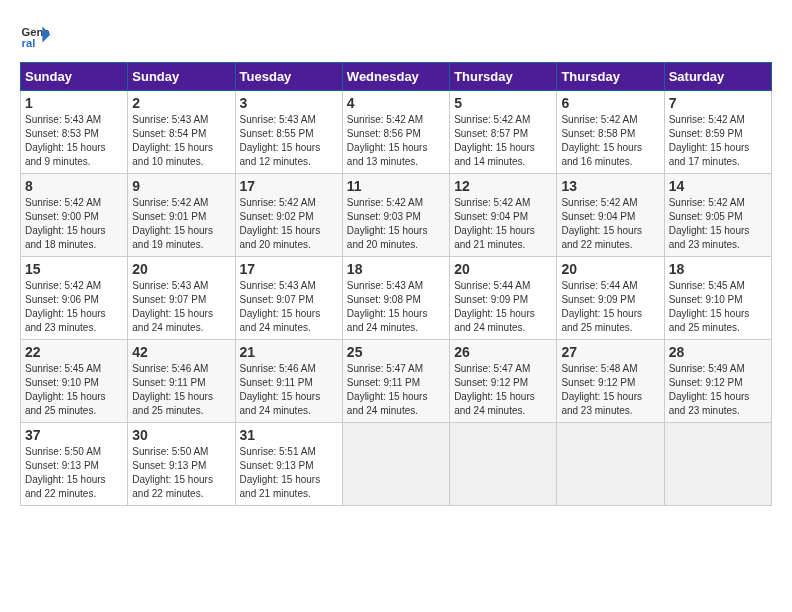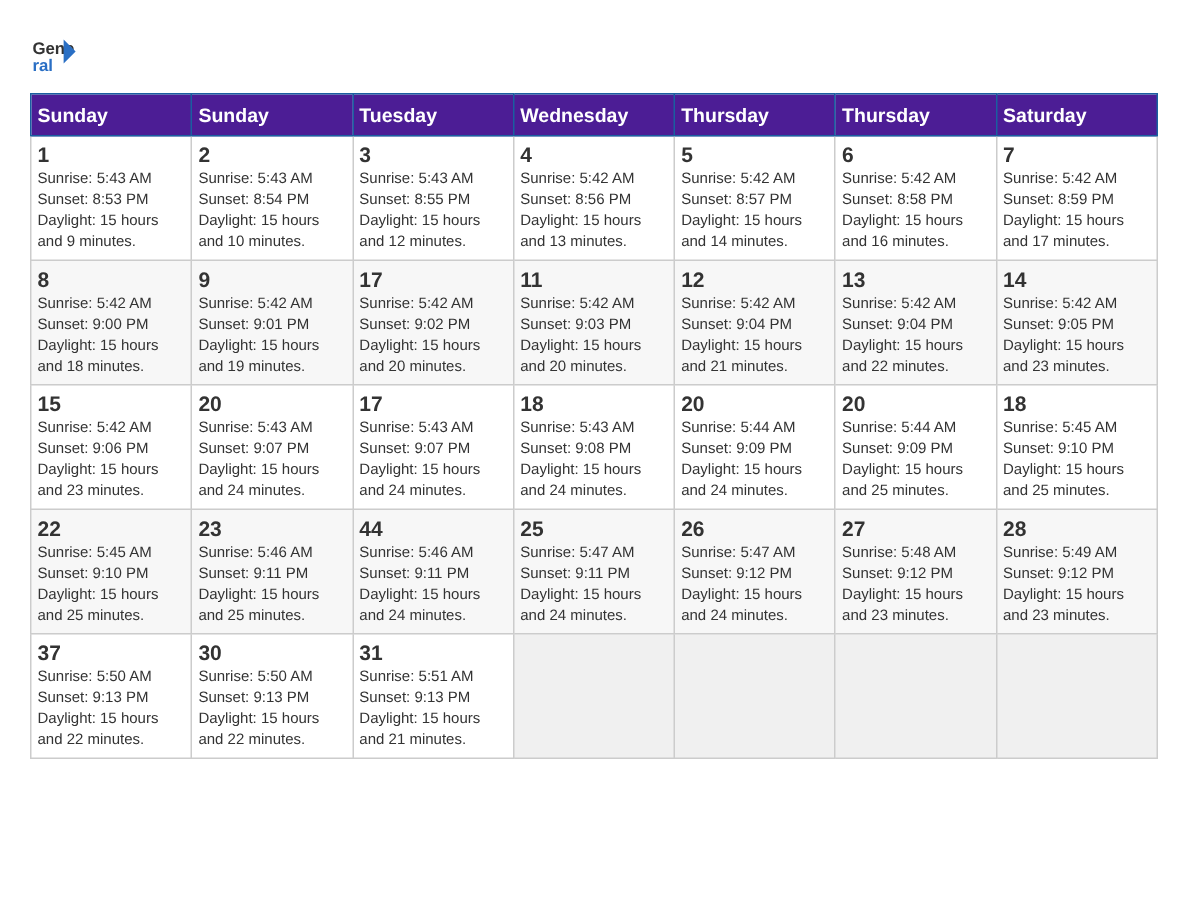--- a/index.html
+++ b/index.html
@@ -201,25 +201,25 @@
           <span class="day-number">18</span>
           <div class="day-info">Sunrise: 5:45 AM<br>Sunset: 9:10 PM<br>Daylight: 15 hours and 25 minutes.</div>
         </td>
       </tr>
       <tr>
         <td>
           <span class="day-number">22</span>
           <div class="day-info">Sunrise: 5:45 AM<br>Sunset: 9:10 PM<br>Daylight: 15 hours and 25 minutes.</div>
         </td>
         <td>
-          <span class="day-number">23</span>
+          <span class="day-number">42</span>
           <div class="day-info">Sunrise: 5:46 AM<br>Sunset: 9:11 PM<br>Daylight: 15 hours and 25 minutes.</div>
         </td>
         <td>
-          <span class="day-number">44</span>
+          <span class="day-number">21</span>
           <div class="day-info">Sunrise: 5:46 AM<br>Sunset: 9:11 PM<br>Daylight: 15 hours and 24 minutes.</div>
         </td>
         <td>
           <span class="day-number">25</span>
           <div class="day-info">Sunrise: 5:47 AM<br>Sunset: 9:11 PM<br>Daylight: 15 hours and 24 minutes.</div>
         </td>
         <td>
           <span class="day-number">26</span>
           <div class="day-info">Sunrise: 5:47 AM<br>Sunset: 9:12 PM<br>Daylight: 15 hours and 24 minutes.</div>
         </td>

